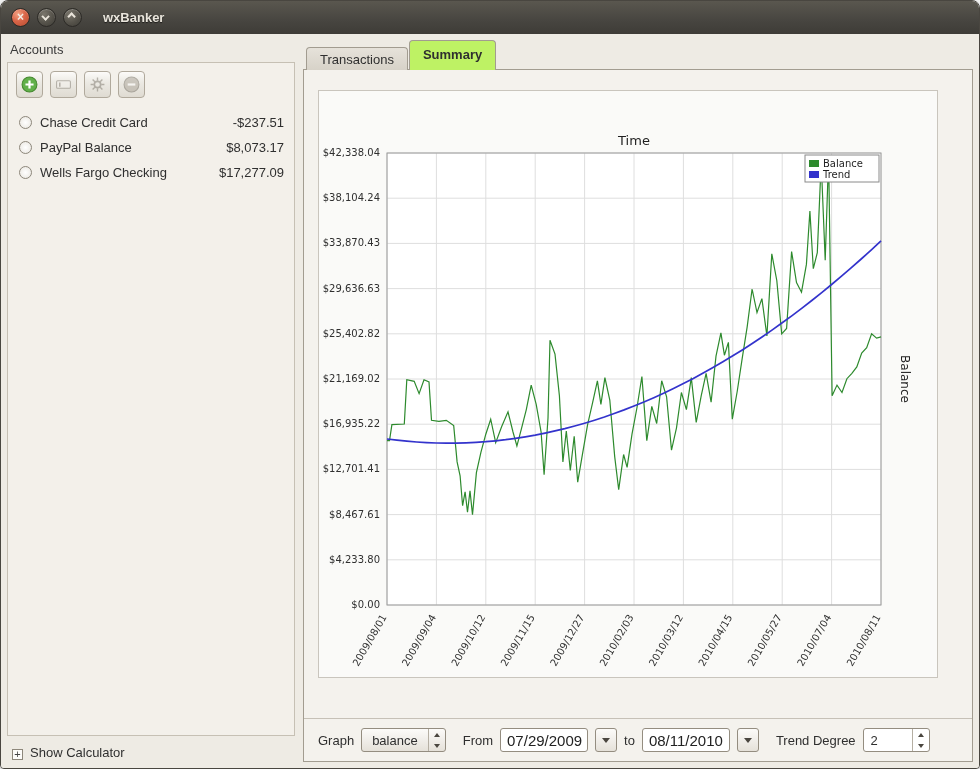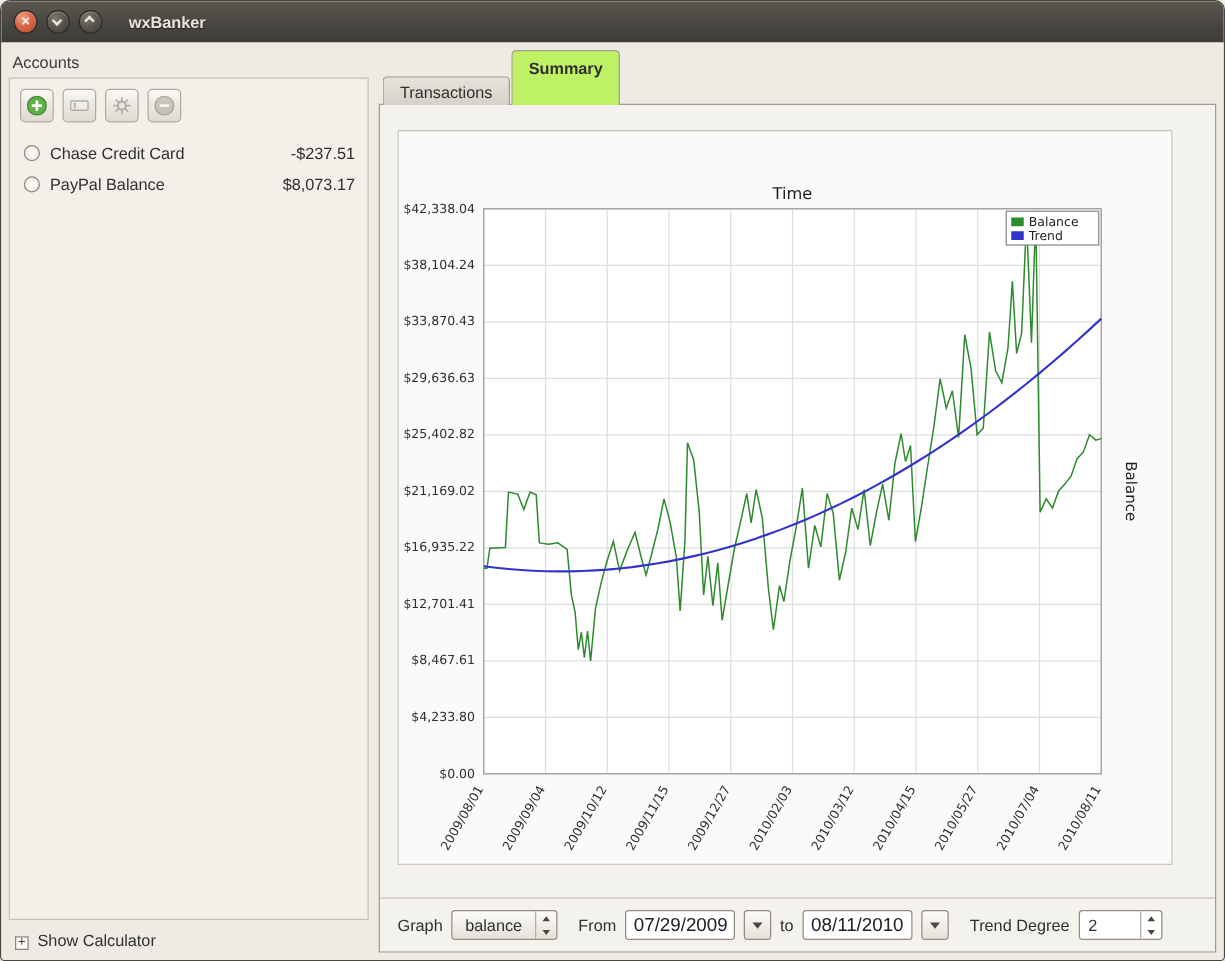--- a/index.html
+++ b/index.html
@@ -51,21 +51,21 @@
                padding:9px 2px 2px 5px; }
   .expander { width:11px; height:11px; border:1px solid #8d877b; background:#fdfcfa;
               font-size:11px; line-height:9px; text-align:center; color:#444; }
   .expander::before { content:"+"; }
 
   
   .right-col { flex:1; display:flex; flex-direction:column; min-width:0; min-height:0; }
   .tabbar { display:flex; padding-left:3px; position:relative; z-index:2; }
   .tab { font-size:13px; color:#2f2f2f; background:linear-gradient(#e6e2da, #d7d2c8);
          border:1px solid #a29c90; border-bottom:none; border-radius:4px 4px 0 0;
-         padding:4px 13px 3px; margin-right:1px; margin-top:21px; }
+         padding:4px 13px 3px; margin-right:1px; margin-top:7px; }
   .tab.active { background:#bef264; font-weight:bold; margin-top:0; padding:6px 13px 5px; }
   .notebook { flex:1; border:1px solid #a29c90; background:#f4f2ed; margin-top:-1px;
               display:flex; flex-direction:column; min-height:0; }
   .chart-area { flex:1; min-height:0; padding:20px 0 0 14px; }
   .chart-outer { width:620px; height:588px; background:#fafaf8; border:1px solid #c9c5bd; }
   svg.chart { width:618px; height:586px; display:block; }
   svg.chart text { font-family:"DejaVu Sans", sans-serif; }
 
   
   .controls { flex:0 0 43px; border-top:1px solid #c6c1b7; display:flex; align-items:center;
@@ -144,20 +144,25 @@
 
         <div class="acct-row">
           <span class="radio"></span>
           <span class="acct-name">Chase Credit Card</span>
           <span class="acct-amt">-$237.51</span>
         </div>
         <div class="acct-row">
           <span class="radio"></span>
           <span class="acct-name">PayPal Balance</span>
           <span class="acct-amt">$8,073.17</span>
+        </div>
+        <div class="acct-row">
+          <span class="radio"></span>
+          <span class="acct-name">Wells Fargo Checking</span>
+          <span class="acct-amt">$17,277.09</span>
         </div>
 
       </div>
 
       <div class="show-calc">
         <span class="expander"></span>
         <span>Show Calculator</span>
       </div>
     </div>
 

